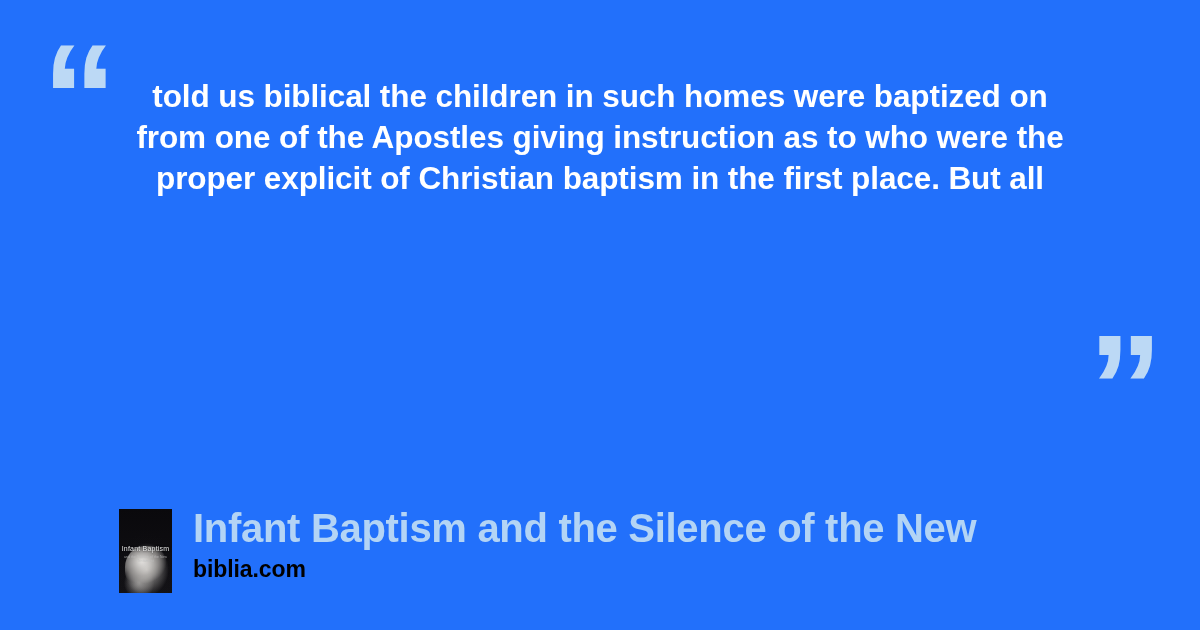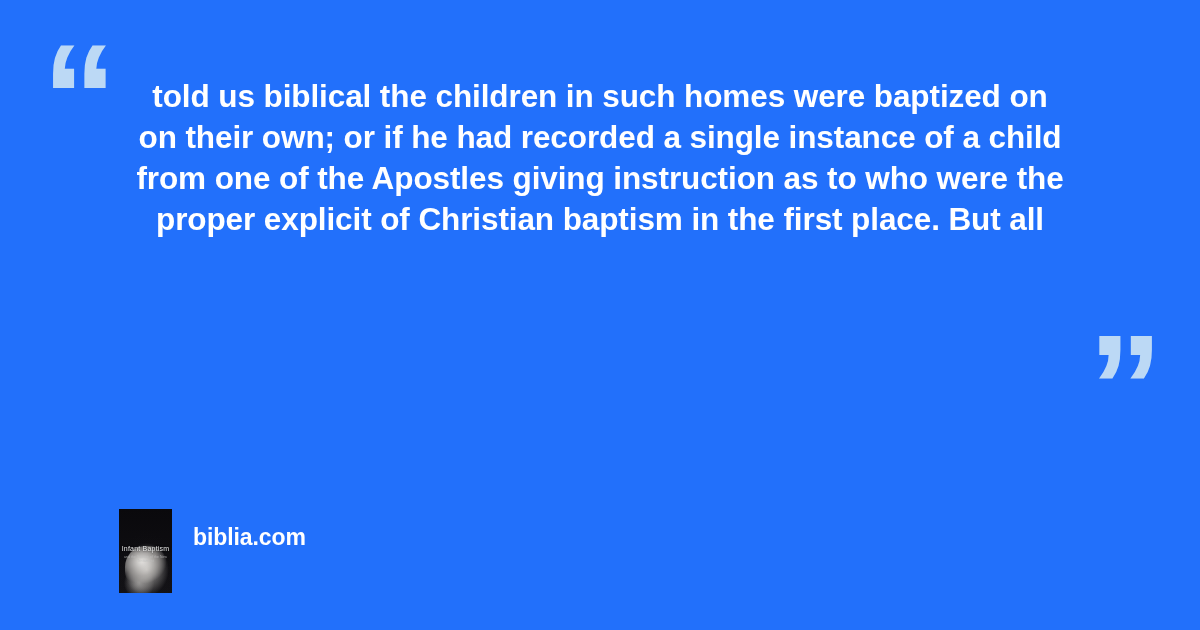--- a/index.html
+++ b/index.html
@@ -129,53 +129,53 @@
   .footer-title {
     color: #b3d4f5;
     font-family: "Liberation Sans", sans-serif;
     font-weight: 700;
     font-size: 40px;
     line-height: 46px;
     letter-spacing: -0.3px;
     white-space: nowrap;
   }
   .footer-domain {
-    margin-top: 19px;
-    color: #ffffff;
+    margin-top: 5px;
+    color: #000000;
     font-family: "Liberation Sans", sans-serif;
     font-weight: 700;
     font-size: 23px;
     line-height: 26px;
     letter-spacing: -0.1px;
   }
 </style>
 </head>
 <body>
 
 <div class="card">
 
   <div class="quote-mark quote-mark-open">“</div>
 
   <div class="quote-block">
     <div class="quote-line">told us biblical the children in such homes were baptized on</div>
-    <div class="quote-line">on their own; or if he had recorded a single instance of a child</div>
     <div class="quote-line">from one of the Apostles giving instruction as to who were the</div>
     <div class="quote-line">proper explicit of Christian baptism in the first place. But all</div>
   </div>
 
   <div class="quote-mark quote-mark-close">”</div>
 
   <div class="footer">
 
     <div class="thumb">
       <div class="thumb-vignette"></div>
       <div class="thumb-figure"></div>
       <div class="thumb-title">Infant Baptism</div>
       <div class="thumb-sub">and the Silence of the New Testament</div>
     </div>
 
     <div class="footer-text">
+      <div class="footer-title">Infant Baptism and the Silence of the New</div>
       <div class="footer-domain">biblia.com</div>
     </div>
 
   </div>
 
 </div>
 
 </body></html>

